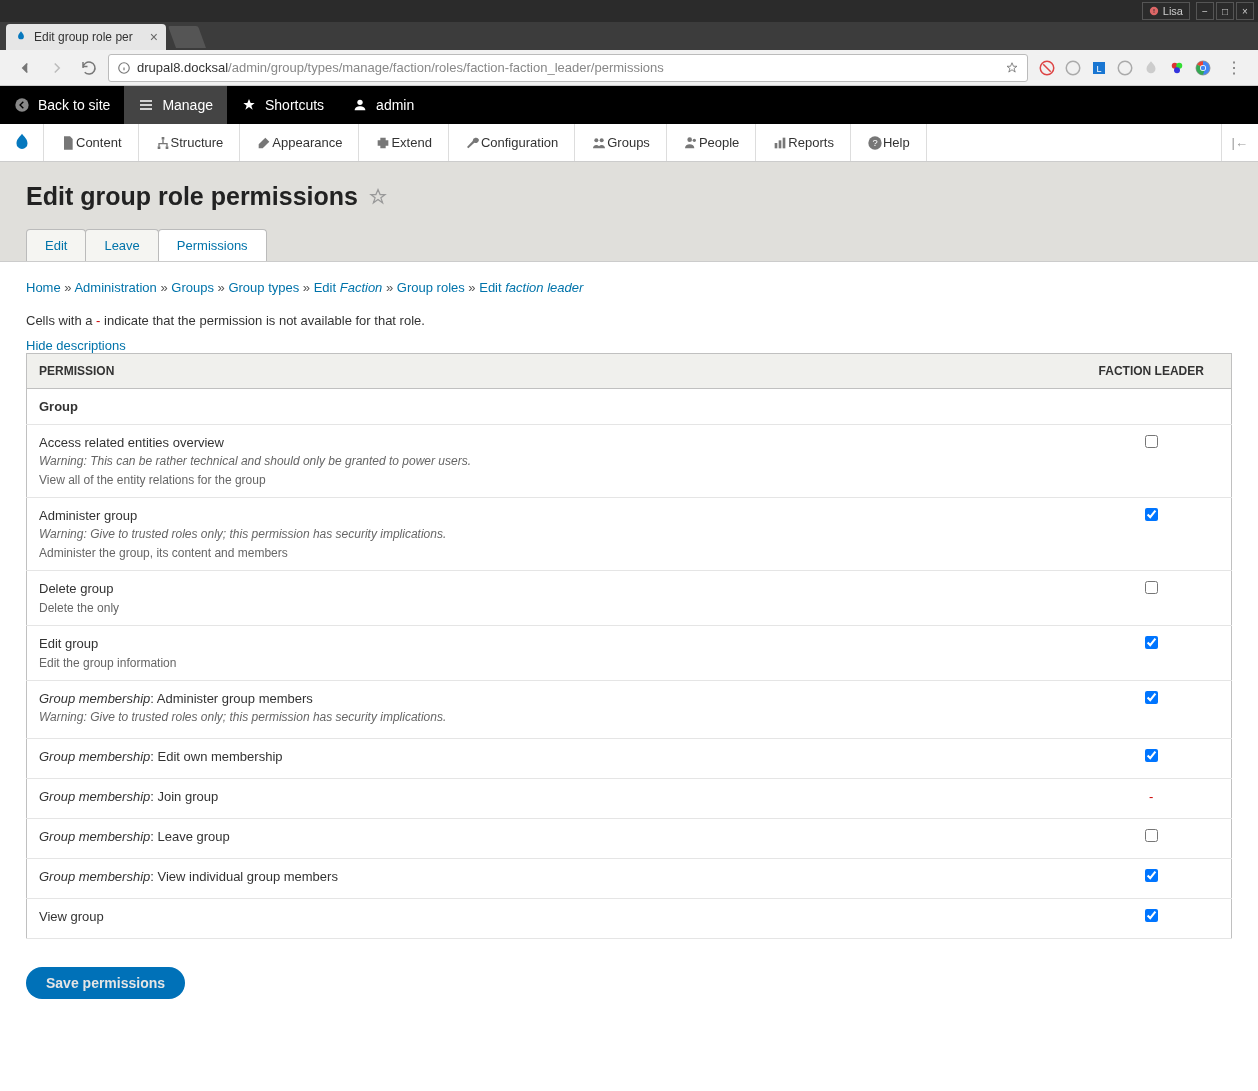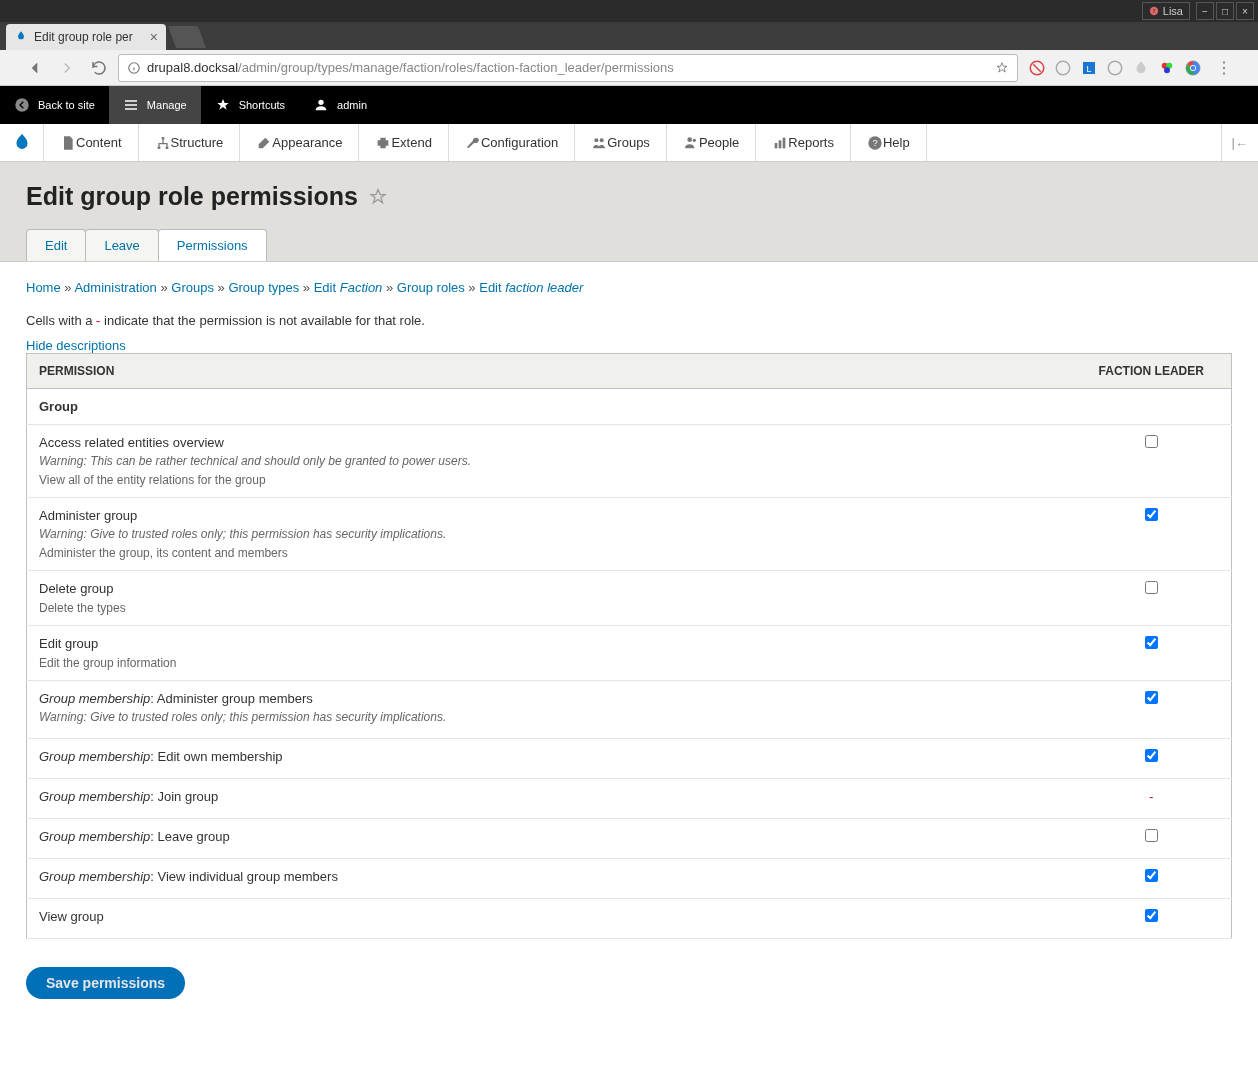--- a/index.html
+++ b/index.html
@@ -13,35 +13,35 @@
   
   
   .tab-strip { height: 28px; background: #3c3c3c; display: flex; align-items: flex-end; padding-left: 6px; }
   .tab { height: 26px; background: #e6e6e6; border-radius: 4px 4px 0 0; padding: 0 8px; display: flex; align-items: center; gap: 6px; font-size: 12px; color: #333; min-width: 160px; max-width: 180px; position: relative; }
   .tab svg.fav { width: 14px; height: 14px; flex-shrink: 0; }
   .tab-title { flex: 1; white-space: nowrap; overflow: hidden; text-overflow: clip; }
   .tab-close { font-size: 14px; color: #666; cursor: pointer; }
   .new-tab { width: 30px; height: 22px; background: #555; margin-left: 6px; border-radius: 2px 2px 0 0; transform: skewX(20deg); margin-bottom: 2px; }
   
   
-  .chrome-bar { height: 36px; background: #f1f1f1; border-bottom: 1px solid #ccc; display: flex; align-items: center; padding: 0 22px; gap: 6px; }
+  .chrome-bar { height: 36px; background: #f1f1f1; border-bottom: 1px solid #ccc; display: flex; align-items: center; padding: 0 12px; gap: 6px; }
   .nav-btn { width: 26px; height: 26px; display: flex; align-items: center; justify-content: center; color: #777; cursor: pointer; }
   .nav-btn.disabled { color: #bbb; cursor: default; }
   .nav-btn svg { width: 18px; height: 18px; }
   .omnibox { flex: 1; height: 28px; background: #fff; border: 1px solid #bbb; border-radius: 3px; display: flex; align-items: center; padding: 0 8px; gap: 6px; font-size: 13px; color: #333; }
   .omnibox svg { width: 14px; height: 14px; color: #777; flex-shrink: 0; }
   .url-host { color: #333; }
   .url-path { color: #888; }
   .omnibox-star { margin-left: auto; color: #777; cursor: pointer; }
   .ext-icons { display: flex; gap: 8px; padding: 0 4px; align-items: center; }
   .ext-icon { width: 18px; height: 18px; display: flex; align-items: center; justify-content: center; }
   .dots { color: #777; font-size: 16px; padding: 0 4px; cursor: pointer; }
 
   
-  .drupal-toolbar { height: 38px; background: #000; display: flex; align-items: center; color: #fff; font-size: 11px; }
+  .drupal-toolbar { height: 38px; background: #000; display: flex; align-items: center; color: #fff; font-size: 14px; }
   .tb-item { height: 38px; display: flex; align-items: center; padding: 0 14px; gap: 8px; cursor: pointer; }
   .tb-item.active { background: #444; }
   .tb-item svg { width: 16px; height: 16px; fill: #fff; }
   .tb-item.back svg { fill: #ccc; }
   
   
   .admin-menu { height: 38px; background: #fff; border-bottom: 1px solid #ccc; display: flex; }
   .am-item { display: flex; align-items: center; padding: 0 16px; border-right: 1px solid #ddd; cursor: pointer; font-size: 13px; color: #333; }
   .am-item svg { width: 16px; height: 16px; fill: #777; }
   .am-home { width: 44px; padding: 0; justify-content: center; }
@@ -329,21 +329,21 @@
         </tr>
     <tr>
           <td class="perm-label"><span class="perm-title">Access related entities overview</span><span class="perm-warn">Warning: This can be rather technical and should only be granted to power users.</span><span class="perm-desc">View all of the entity relations for the group</span></td>
           <td class="check"><input type="checkbox" style=""></td>
         </tr>
         <tr>
           <td class="perm-label"><span class="perm-title">Administer group</span><span class="perm-warn">Warning: Give to trusted roles only; this permission has security implications.</span><span class="perm-desc">Administer the group, its content and members</span></td>
           <td class="check"><input type="checkbox" checked="" style=""></td>
         </tr>
         <tr>
-          <td class="perm-label"><span class="perm-title">Delete group</span><span class="perm-desc">Delete the types</span></td>
+          <td class="perm-label"><span class="perm-title">Delete group</span><span class="perm-desc">Delete the only</span></td>
           <td class="check"><input type="checkbox" style=""></td>
         </tr>
         <tr>
           <td class="perm-label"><span class="perm-title">Edit group</span><span class="perm-desc">Edit the group information</span></td>
           <td class="check"><input type="checkbox" checked="" style=""></td>
         </tr>
         <tr>
           <td class="perm-label">
             <span class="perm-title"><em>Group membership</em>: Administer group members</span>
             <span class="perm-warn">Warning: Give to trusted roles only; this permission has security implications.</span>

